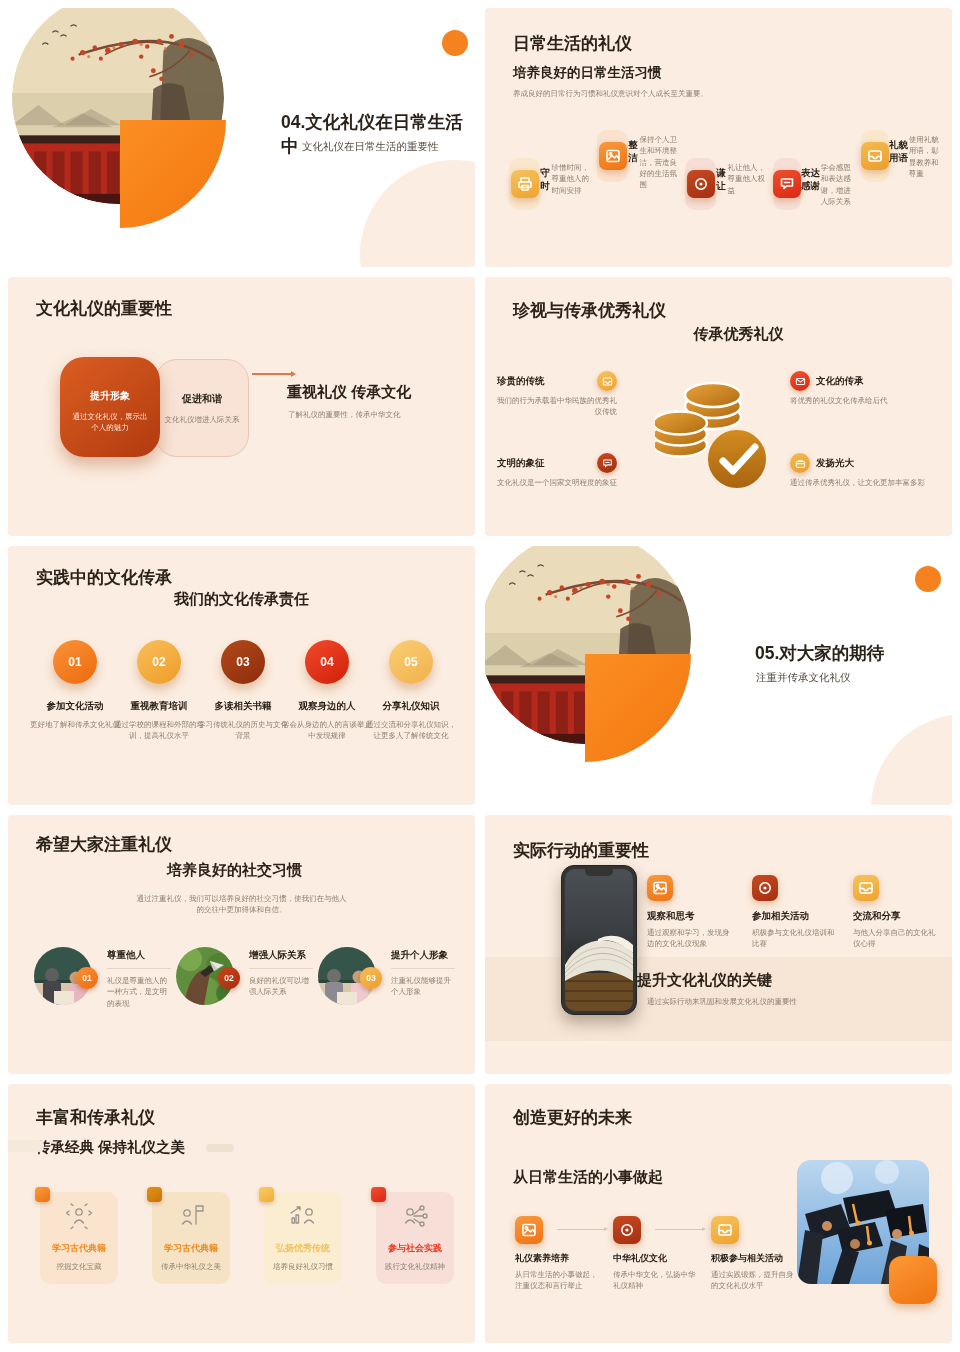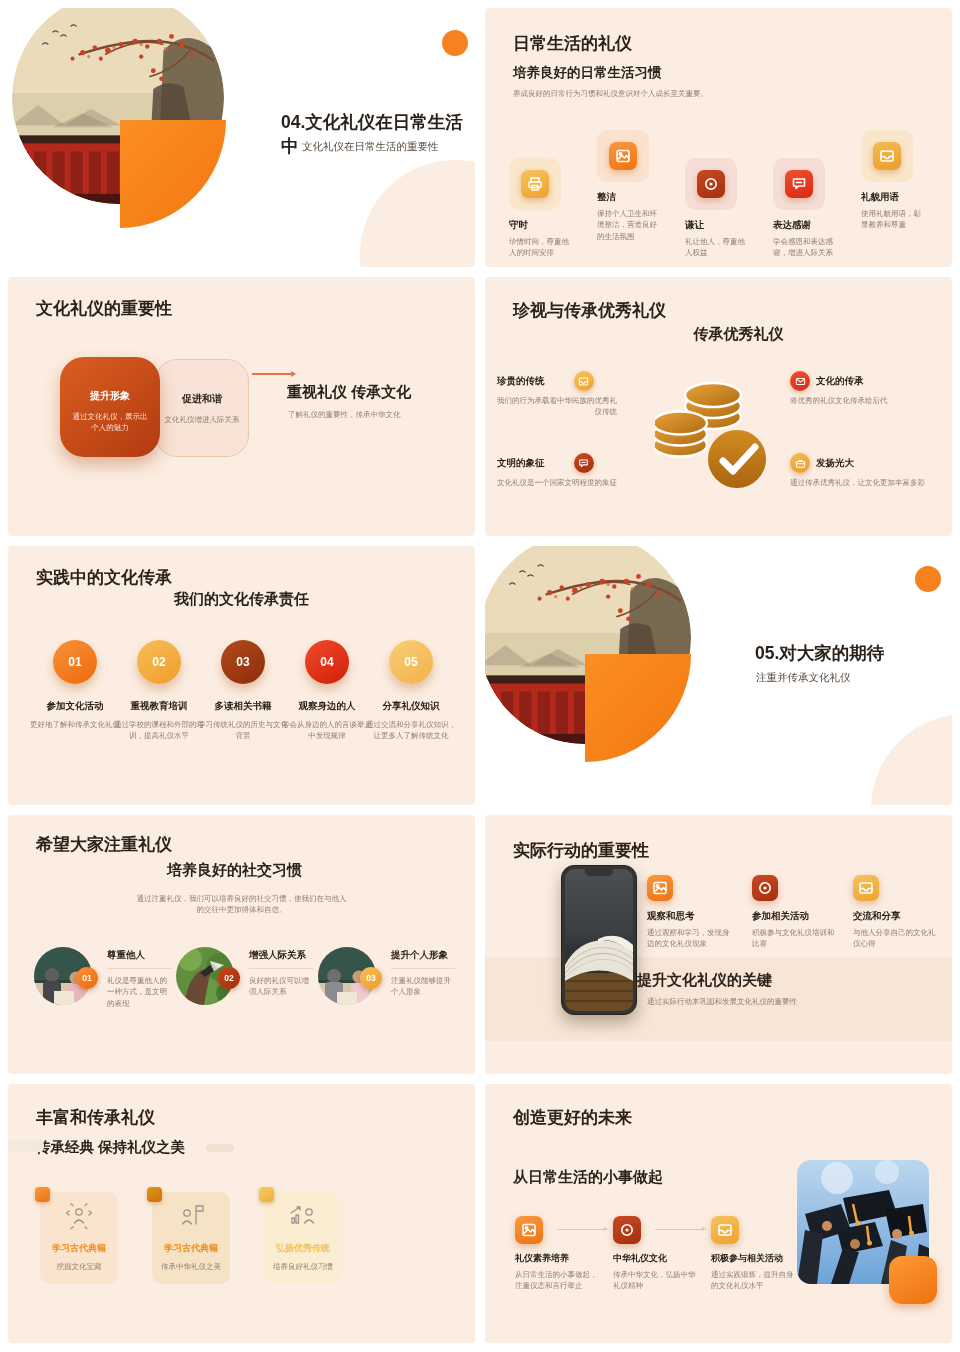--- a/index.html
+++ b/index.html
@@ -26,21 +26,21 @@
   
   .tile{width:28px;height:28px;border-radius:7px;display:flex;align-items:center;justify-content:center;box-shadow:0 3px 7px rgba(190,100,30,.35);}
   .tile svg{width:16px;height:16px;stroke:#fff;stroke-width:1.6;fill:none;stroke-linecap:round;stroke-linejoin:round;}
   .grad-gold{background:linear-gradient(160deg,#F6C35D,#EEA32F);}
   .grad-orange{background:linear-gradient(160deg,#F9993F,#F07312);}
   .grad-maroon{background:linear-gradient(160deg,#C64A22,#A62F10);}
   .grad-amber{background:linear-gradient(160deg,#F4BB51,#EC9D2C);}
   .grad-red{background:linear-gradient(160deg,#EF5030,#DB2812);}
   
   .s2-row{position:absolute;left:24px;top:122px;display:flex;gap:6px;}
-  .s2-col{width:82px;display:flex;flex-direction:column;}
+  .s2-col{width:82px;display:flex;flex-direction:row;}
   .s2-col.low{margin-top:28px;}
   .s2-card{width:52px;height:52px;border-radius:10px;display:flex;align-items:center;justify-content:center;}
   .tint-amber{background:#FAE7CB;} .tint-orange{background:#FBE2CE;} .tint-pink{background:#F6DED7;}
   .s2-name{font-size:9.5px;font-weight:700;margin-top:9px;}
   .s2-desc{font-size:7.5px;line-height:1.5;color:var(--muted);margin-top:4px;width:66px;}
   
   .s3-card1{position:absolute;left:52px;top:80px;width:100px;height:100px;border-radius:24px;background:linear-gradient(140deg,#DA5E22,#B23A0F);color:#fff;text-align:center;padding:32px 10px 0;box-shadow:0 8px 16px rgba(170,70,20,.35);z-index:2;}
   .s3-card2{position:absolute;left:147px;top:82px;width:94px;height:98px;border-radius:22px;background:#F8E3D6;border:1px solid #ECC7B0;text-align:center;padding:32px 8px 0;z-index:1;}
   .s3-card1 .n{font-size:10px;font-weight:700;}
   .s3-card1 .d{font-size:7.5px;line-height:1.5;margin-top:8px;color:#FBE3D6;}
@@ -48,21 +48,21 @@
   .s3-card2 .d{font-size:7.5px;line-height:1.5;margin-top:8px;color:var(--muted);}
   .s3-arrow{position:absolute;left:244px;top:96px;width:40px;height:2px;background:#E0764A;}
   .s3-arrow:after{content:"";position:absolute;right:-4px;top:-2.5px;border-left:5px solid #E0764A;border-top:3.5px solid transparent;border-bottom:3.5px solid transparent;}
   
   .q-icon{width:20px;height:20px;border-radius:50%;display:flex;align-items:center;justify-content:center;flex:none;box-shadow:0 2px 5px rgba(180,80,20,.35);}
   .q-icon svg{width:11px;height:11px;stroke:#fff;stroke-width:1.5;fill:none;stroke-linecap:round;stroke-linejoin:round;}
   .q-item{position:absolute;width:120px;}
   .q-row{display:flex;align-items:center;gap:6px;}
   .q-name{font-size:9.5px;font-weight:700;}
   .q-desc{font-size:7.5px;line-height:1.5;color:var(--muted);margin-top:4px;}
-  .q-left{text-align:right;} .q-left .q-row{justify-content:flex-start;gap:29px;}
+  .q-left{text-align:right;} .q-left .q-row{justify-content:space-between;gap:29px;}
   
   .steps{position:absolute;left:25px;right:25px;top:94px;display:flex;justify-content:space-between;}
   .step{width:84px;display:flex;flex-direction:column;align-items:center;text-align:center;}
   .num-circle{width:44px;height:44px;border-radius:50%;color:#fff;font-size:12px;font-weight:700;display:flex;align-items:center;justify-content:center;box-shadow:0 6px 10px rgba(180,90,20,.3);}
   .c1{background:linear-gradient(145deg,#F9923A,#EE6A0C);} .c2{background:linear-gradient(145deg,#F8BE5C,#EE9D26);}
   .c3{background:linear-gradient(145deg,#B24A1A,#8E2C0C);} .c4{background:linear-gradient(145deg,#F04A2A,#D21F0A);}
   .c5{background:linear-gradient(145deg,#F9CE77,#F2B14A);}
   .step .n{font-size:9.5px;font-weight:700;margin-top:16px;}
   .step .d{font-size:7.5px;line-height:1.5;color:var(--muted);margin-top:6px;width:92px;}
   
@@ -582,20 +582,33 @@
       <svg viewBox="0 0 30 30">
           <circle cx="21" cy="10" r="3.2"></circle>
           <path d="M16.5 21 q4.5 -6 9 0"></path>
           <rect x="4" y="16" width="2.5" height="5"></rect>
           <rect x="8" y="13" width="2.5" height="8"></rect>
           <path d="M3 11 L12 5 M12 5 l-3 0 M12 5 l0 3"></path>
         </svg>
       <div class="n" style="color:#F4C057;">弘扬优秀传统</div>
       <div class="d">培养良好礼仪习惯</div>
     </div>
+    <div class="s9-card" style="left:368px;background:#F7DED7;">
+      <div class="s9-sq" style="background:linear-gradient(150deg,#F25034,#DD2410);"></div>
+      <svg viewBox="0 0 30 30">
+          <circle cx="10" cy="10" r="3.2"></circle>
+          <path d="M5.5 21 q4.5 -6 9 0"></path>
+          <circle cx="22" cy="6" r="2"></circle>
+          <circle cx="25" cy="14" r="2"></circle>
+          <circle cx="22" cy="22" r="2"></circle>
+          <path d="M14 12 L20 7 M14 14 L23 14 M14 17 L20 21"></path>
+        </svg>
+      <div class="n" style="color:#E63A1F;">参与社会实践</div>
+      <div class="d">践行文化礼仪精神</div>
+    </div>
   </section>
 
   <section class="slide">
     <h2 class="title" style="left:28px;top:22px;">创造更好的未来</h2>
     <h3 class="subtitle" style="left:28px;top:84px;font-size:15px;">从日常生活的小事做起</h3>
     <div class="s10-item" style="left:30px;top:132px;">
       <div class="tile grad-orange" style="width:28px;height:28px;">
           <svg viewBox="0 0 16 16">
             <rect x="2" y="2.5" width="12" height="11" rx="1.5"></rect>
             <circle cx="5.5" cy="6" r="1.2"></circle>

